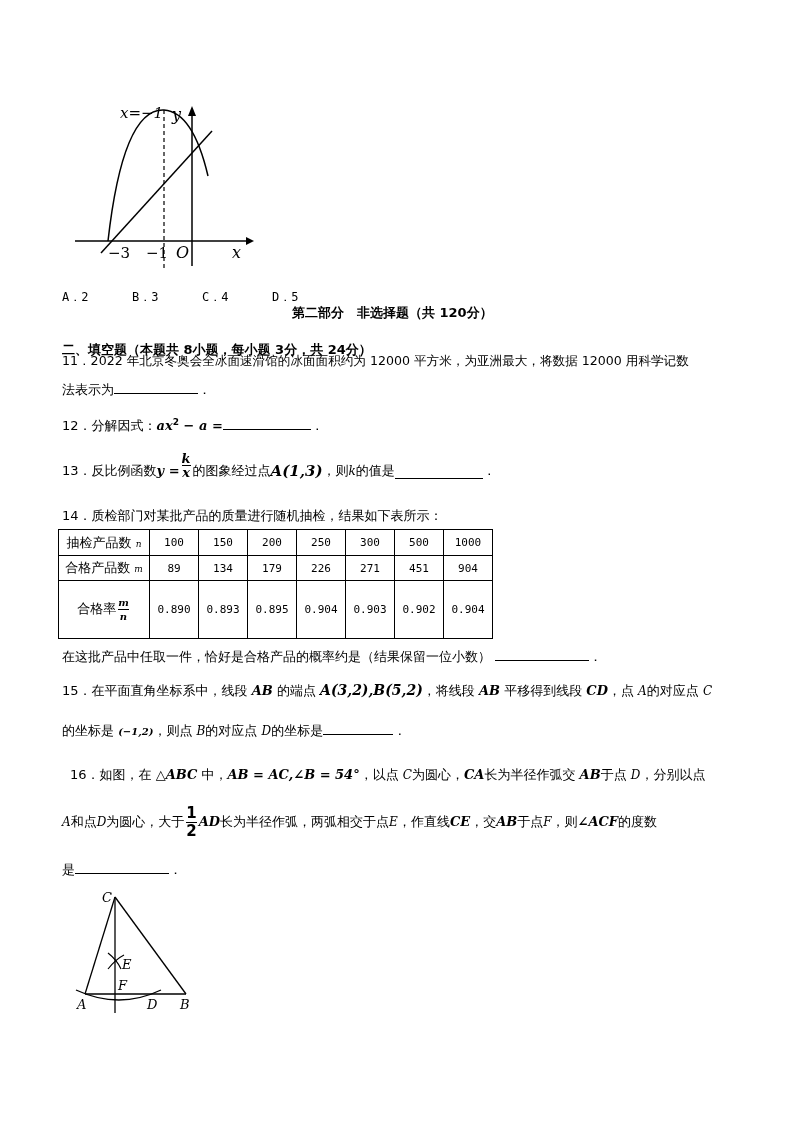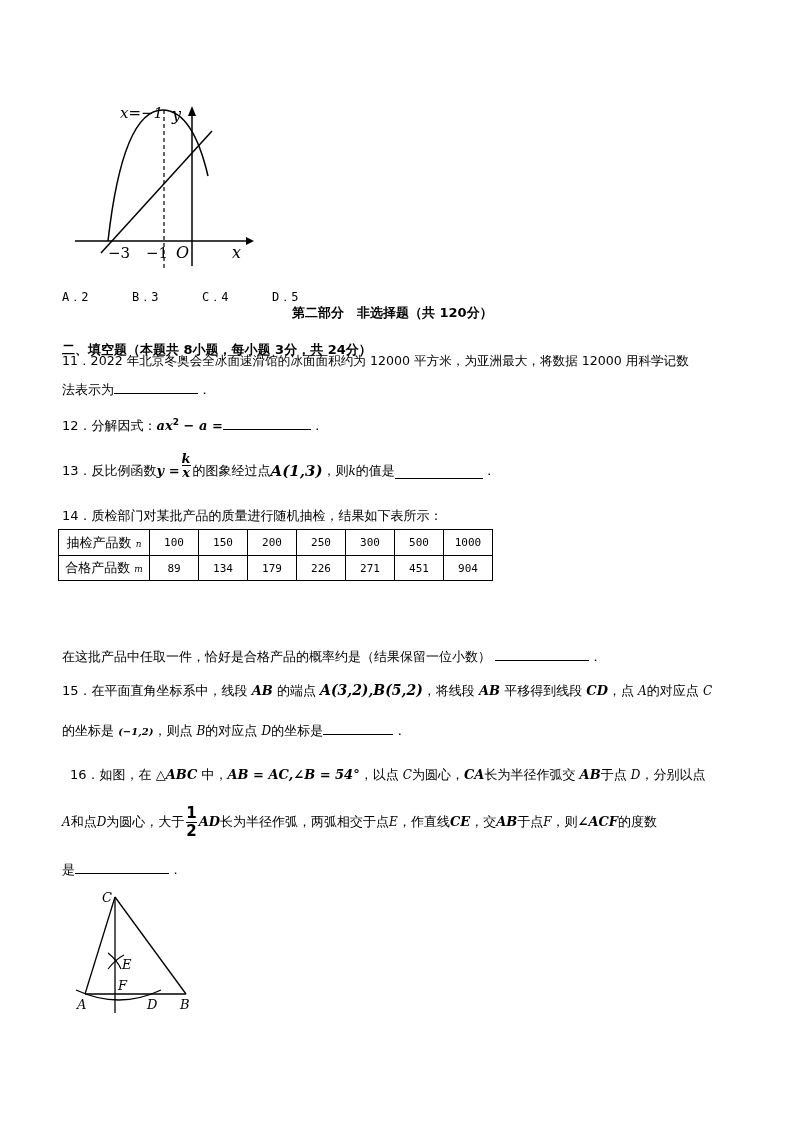--- a/index.html
+++ b/index.html
@@ -87,20 +87,34 @@
   <tr style="height:25px;">
     <td class="head"><span>合格产品数</span> <span class="it" style="font-size:9px;">m</span></td>
     <td class="num">89</td>
     <td class="num">134</td>
     <td class="num">179</td>
     <td class="num">226</td>
     <td class="num">271</td>
     <td class="num">451</td>
     <td class="num">904</td>
   </tr>
+  <tr style="height:58px;">
+    <td class="head"><span>合格率</span><span class="frac" style="font-size:10px;">
+            <span class="mi">m</span>
+            <span class="bar"></span>
+            <span class="mi">n</span>
+          </span></td>
+    <td class="num">0.890</td>
+    <td class="num">0.893</td>
+    <td class="num">0.895</td>
+    <td class="num">0.904</td>
+    <td class="num">0.903</td>
+    <td class="num">0.902</td>
+    <td class="num">0.904</td>
+  </tr>
 </tbody>
   </table>
 <div class="abs txt" style="left:62px;top:648px;">
   <span>在这批产品中任取一件，恰好是合格产品的概率约是（结果保留一位小数）</span><span class="blank" style="width:94px;margin-left:4px;"></span><span>．</span>
 </div>
 
 <div class="abs txt" style="left:62px;top:682px;">
   <span>15．在平面直角坐标系中，线段 </span><span class="mi">AB</span><span> 的端点 </span><span class="mi" style="font-size:14px;">A(3,2),B(5,2)</span><span>，将线段 </span><span class="mi">AB</span><span> 平移得到线段 </span><span class="mi">CD</span><span>，点 </span><span class="it">A</span><span>的对应点 </span><span class="it">C</span>
 </div>
 <div class="abs txt" style="left:62px;top:722px;">

